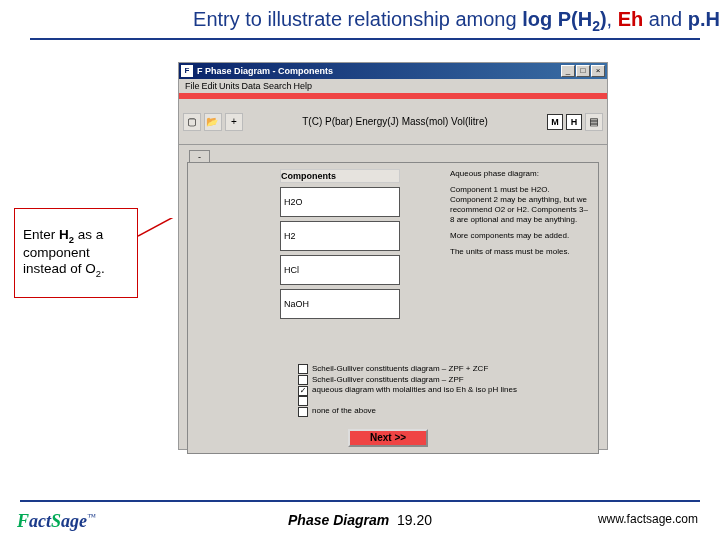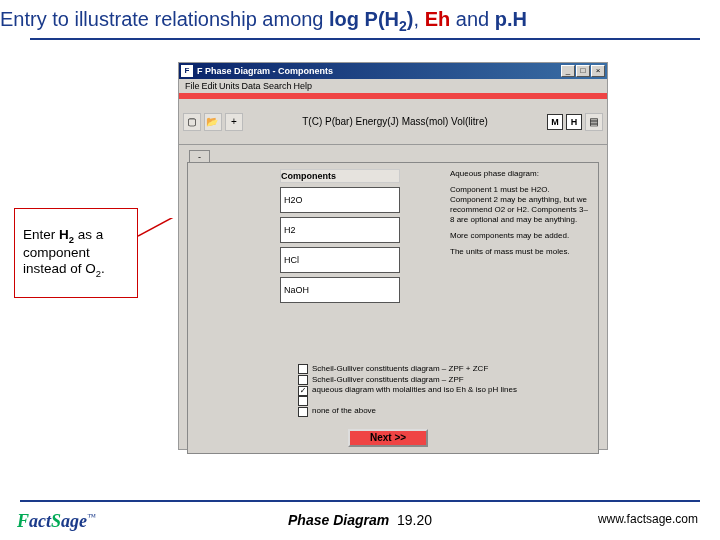--- a/index.html
+++ b/index.html
@@ -8,21 +8,21 @@
     width: 720px;
     height: 540px;
     font-family: Arial, sans-serif;
     background: #fff;
     position: relative;
     overflow: hidden;
   }
   .slide-title {
     font-size: 20px;
     color: #1a3a8a;
-    text-align: left;
+    text-align: right;
     padding: 8px 0 4px 0;
     font-weight: normal;
   }
   .slide-title .hl { color: #c00; font-weight: bold; }
   .slide-title b { font-weight: bold; }
   .title-underline {
     height: 2px;
     background: #1a3a8a;
     margin: 0 20px 10px 30px;
   }
@@ -129,23 +129,23 @@
     font-weight: bold;
     font-size: 9px;
     margin-bottom: 4px;
     background: #e6e3de;
     border: 1px solid #ccc;
     padding: 1px 0;
   }
   .compinput {
     display: block;
     width: 100%;
-    height: 14px;
-    font-size: 9px;
-    padding: 12px 3px;
+    height: 30px;
+    font-size: 9px;
+    padding: 0 3px;
     border: 1px solid #555;
     background: #fff;
     margin-bottom: 4px;
   }
   .rightinfo {
     position: absolute;
     right: 8px;
     top: 6px;
     width: 140px;
     font-size: 8px;

